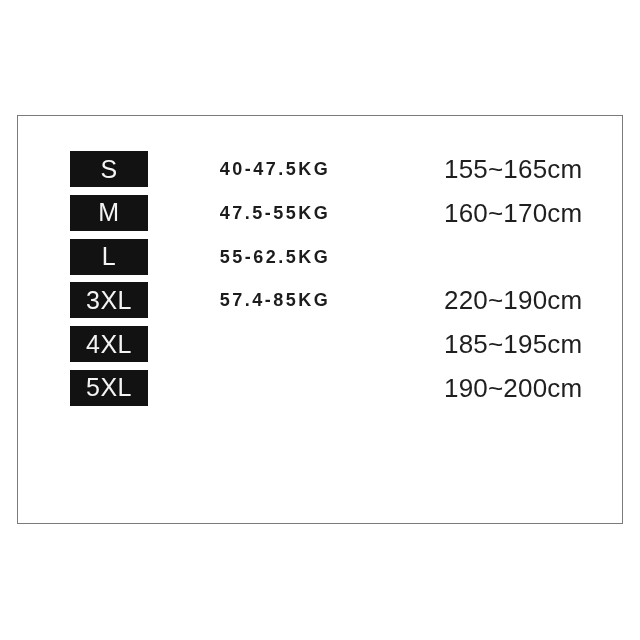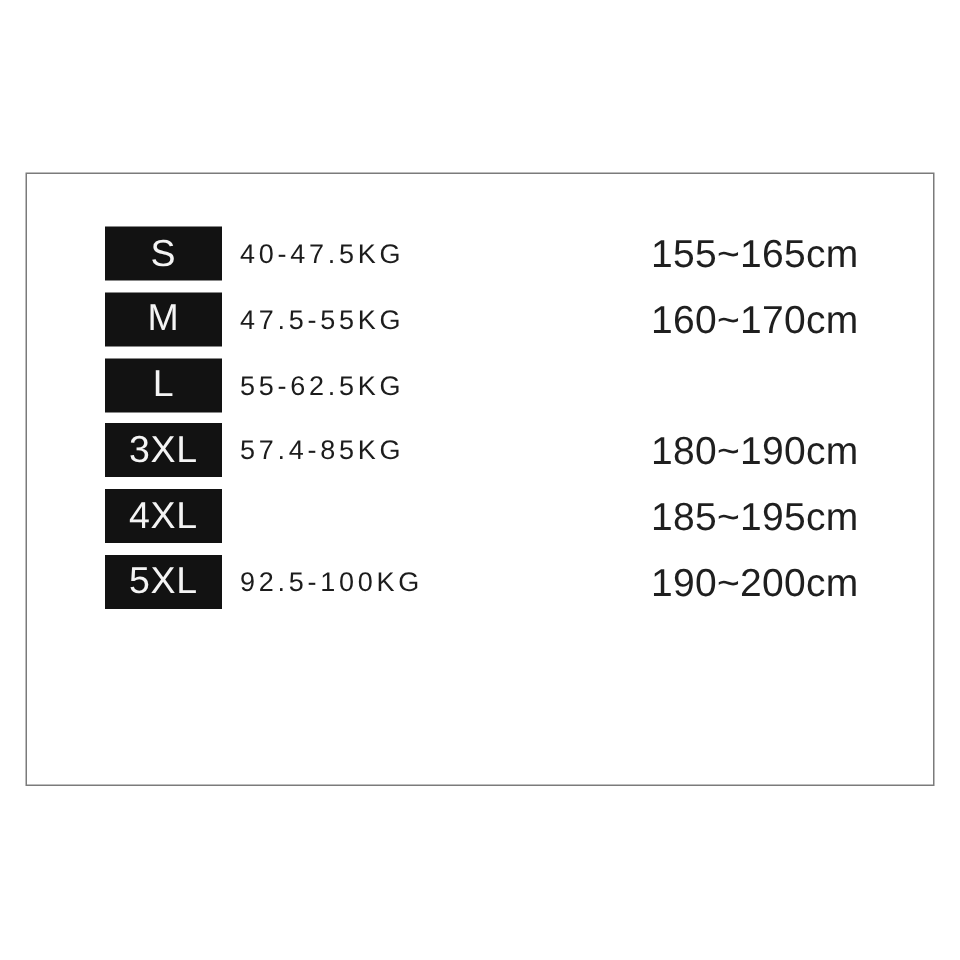--- a/index.html
+++ b/index.html
@@ -51,29 +51,29 @@
     justify-content: center;
     letter-spacing: 0.5px;
   }
   .weight {
     position: absolute;
     left: 142px;
     top: 0;
     width: 230px;
     height: 36px;
     line-height: 36px;
-    text-align: left;
+    text-align: center;
     font-size: 18px;
-    font-weight: 400;
+    font-weight: 700;
     letter-spacing: 2.5px;
     color: var(--weight-text);
   }
   .height {
     position: absolute;
-    left: 416px;
+    left: 426px;
     top: 0;
     height: 36px;
     line-height: 36px;
     font-size: 26px;
     font-weight: 400;
     color: var(--height-text);
     letter-spacing: 0.2px;
     text-align: center;
   }
 </style>
@@ -97,27 +97,26 @@
   <div class="size-row">
     <span class="badge">L</span>
     <span class="weight">55-62.5KG</span>
   </div>
 
 
 
   <div class="size-row">
     <span class="badge">3XL</span>
     <span class="weight">57.4-85KG</span>
-    <span class="height">180~190cm</span>
+    <span class="height">220~190cm</span>
   </div>
 
   <div class="size-row">
     <span class="badge">4XL</span>
     <span class="height">185~195cm</span>
   </div>
 
   <div class="size-row">
     <span class="badge">5XL</span>
-    <span class="weight">92.5-100KG</span>
     <span class="height">190~200cm</span>
   </div>
 
 </div>
 
 </body></html>

